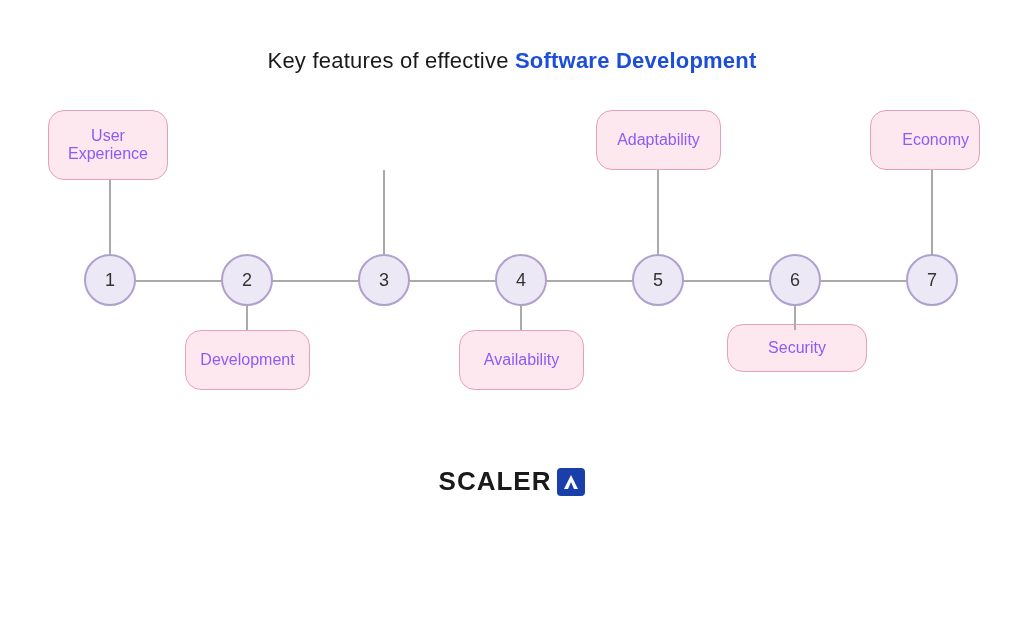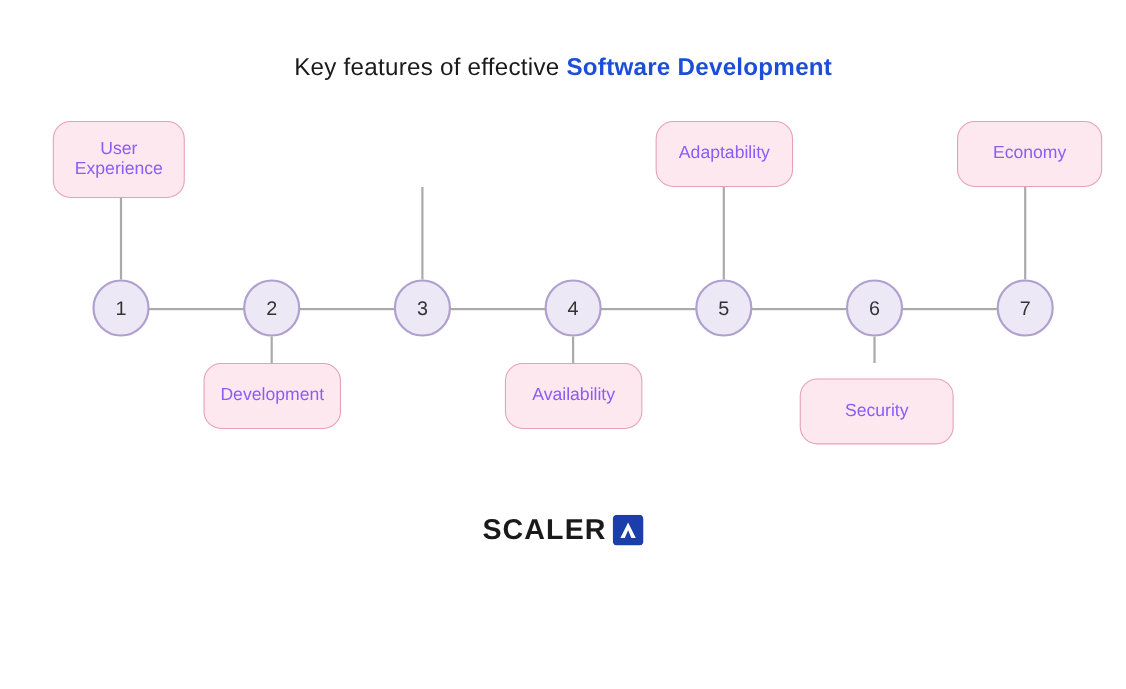--- a/index.html
+++ b/index.html
@@ -150,39 +150,39 @@
 
 
   <div class="v-line" style="left:351px; top:78px; height:84px;"></div>
 
   <div class="box" style="left:564px; top:18px; width:125px; height:60px;">
     <span>Adaptability</span>
   </div>
 
   <div class="v-line" style="left:625px; top:78px; height:84px;"></div>
 
-  <div class="box" style="left:838px; top:18px; width:132px; height:60px;">
+  <div class="box" style="left:838px; top:18px; width:110px; height:60px;justify-content:flex-end;">
     <span>Economy</span>
   </div>
 
   <div class="v-line" style="left:899px; top:78px; height:84px;"></div>
 
   <div class="box" style="left:153px; top:238px; width:125px; height:60px;">
     <span>Development</span>
   </div>
 
   <div class="v-line" style="left:214px; top:214px; height:24px;"></div>
 
   <div class="box" style="left:427px; top:238px; width:125px; height:60px;">
     <span>Availability</span>
   </div>
 
   <div class="v-line" style="left:488px; top:214px; height:24px;"></div>
 
-  <div class="box" style="left:695px; top:252px; width:140px; height:60px;">
+  <div class="box" style="left:695px; top:232px; width:140px; height:48px;">
     <span>Security</span>
   </div>
 
   <div class="v-line" style="left:762px; top:214px; height:24px;"></div>
 
 </div>
 
 <div class="footer">
   <span class="footer-text">SCALER</span>
 

